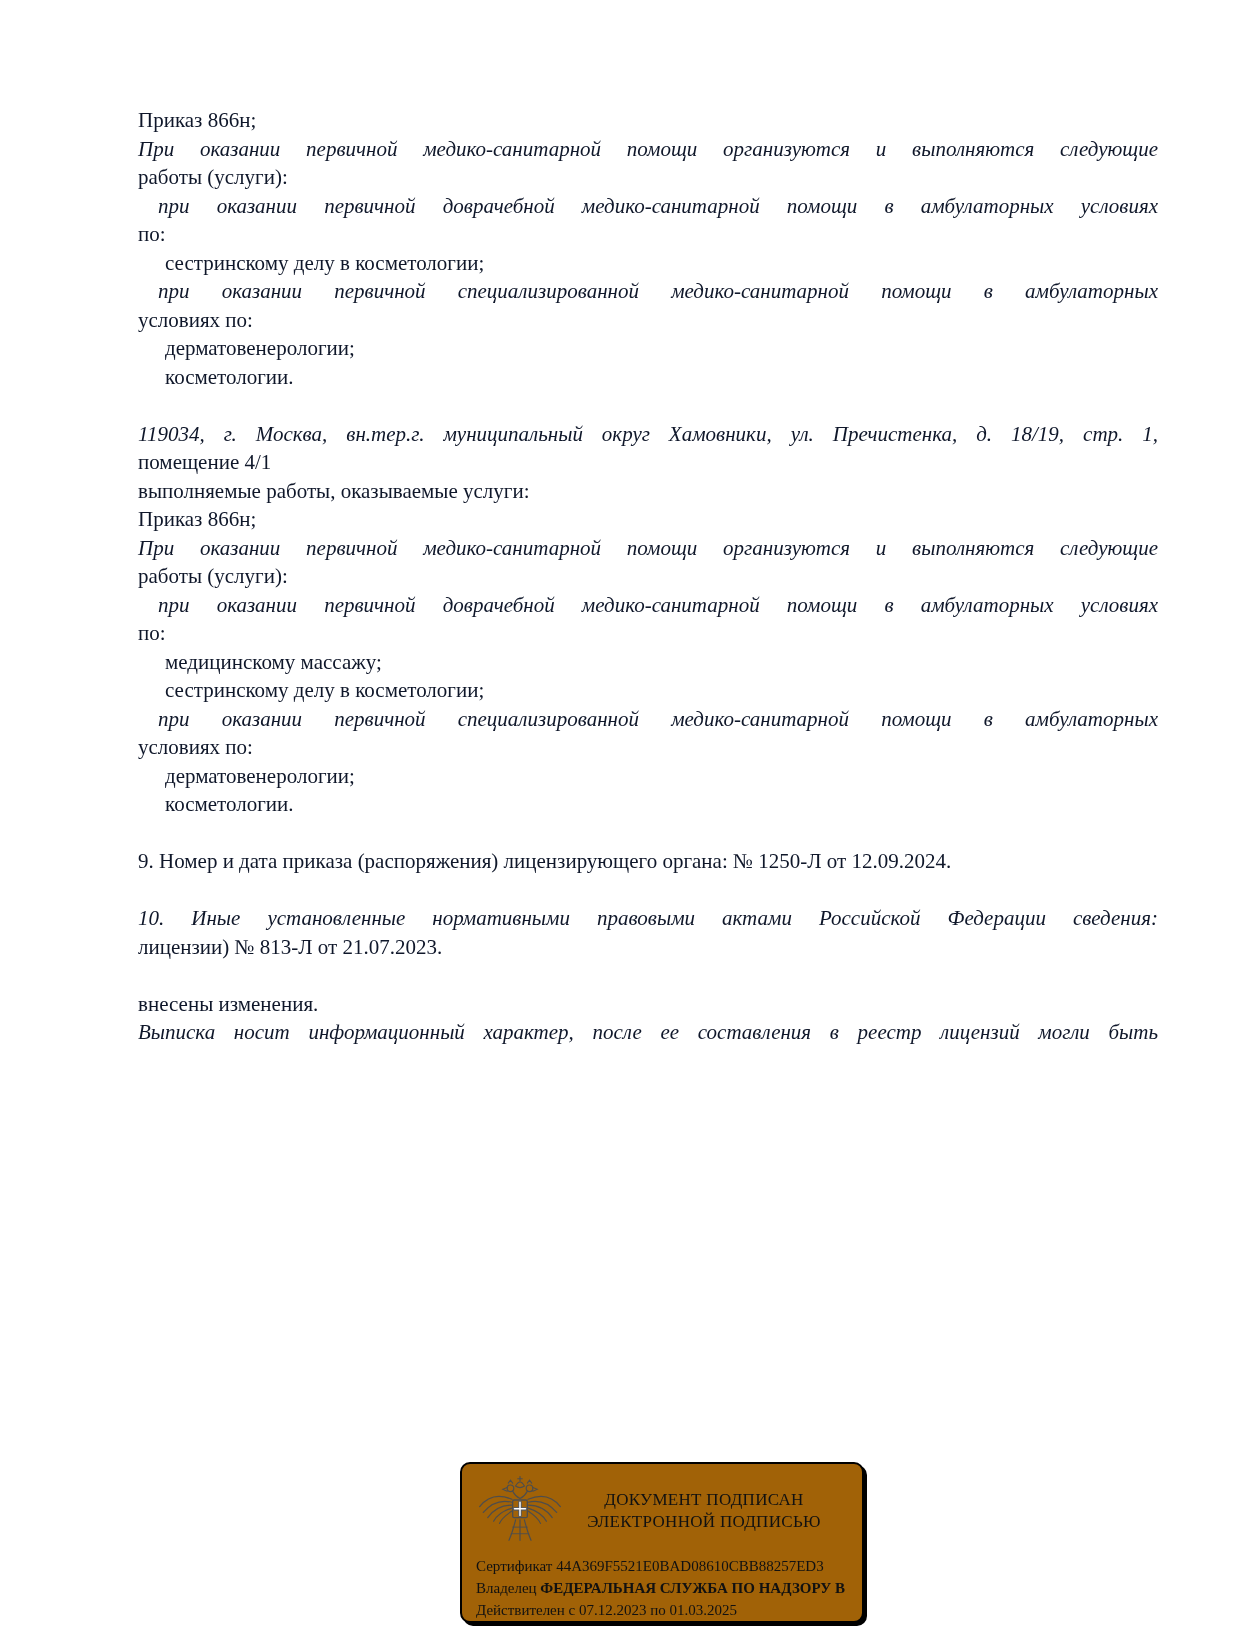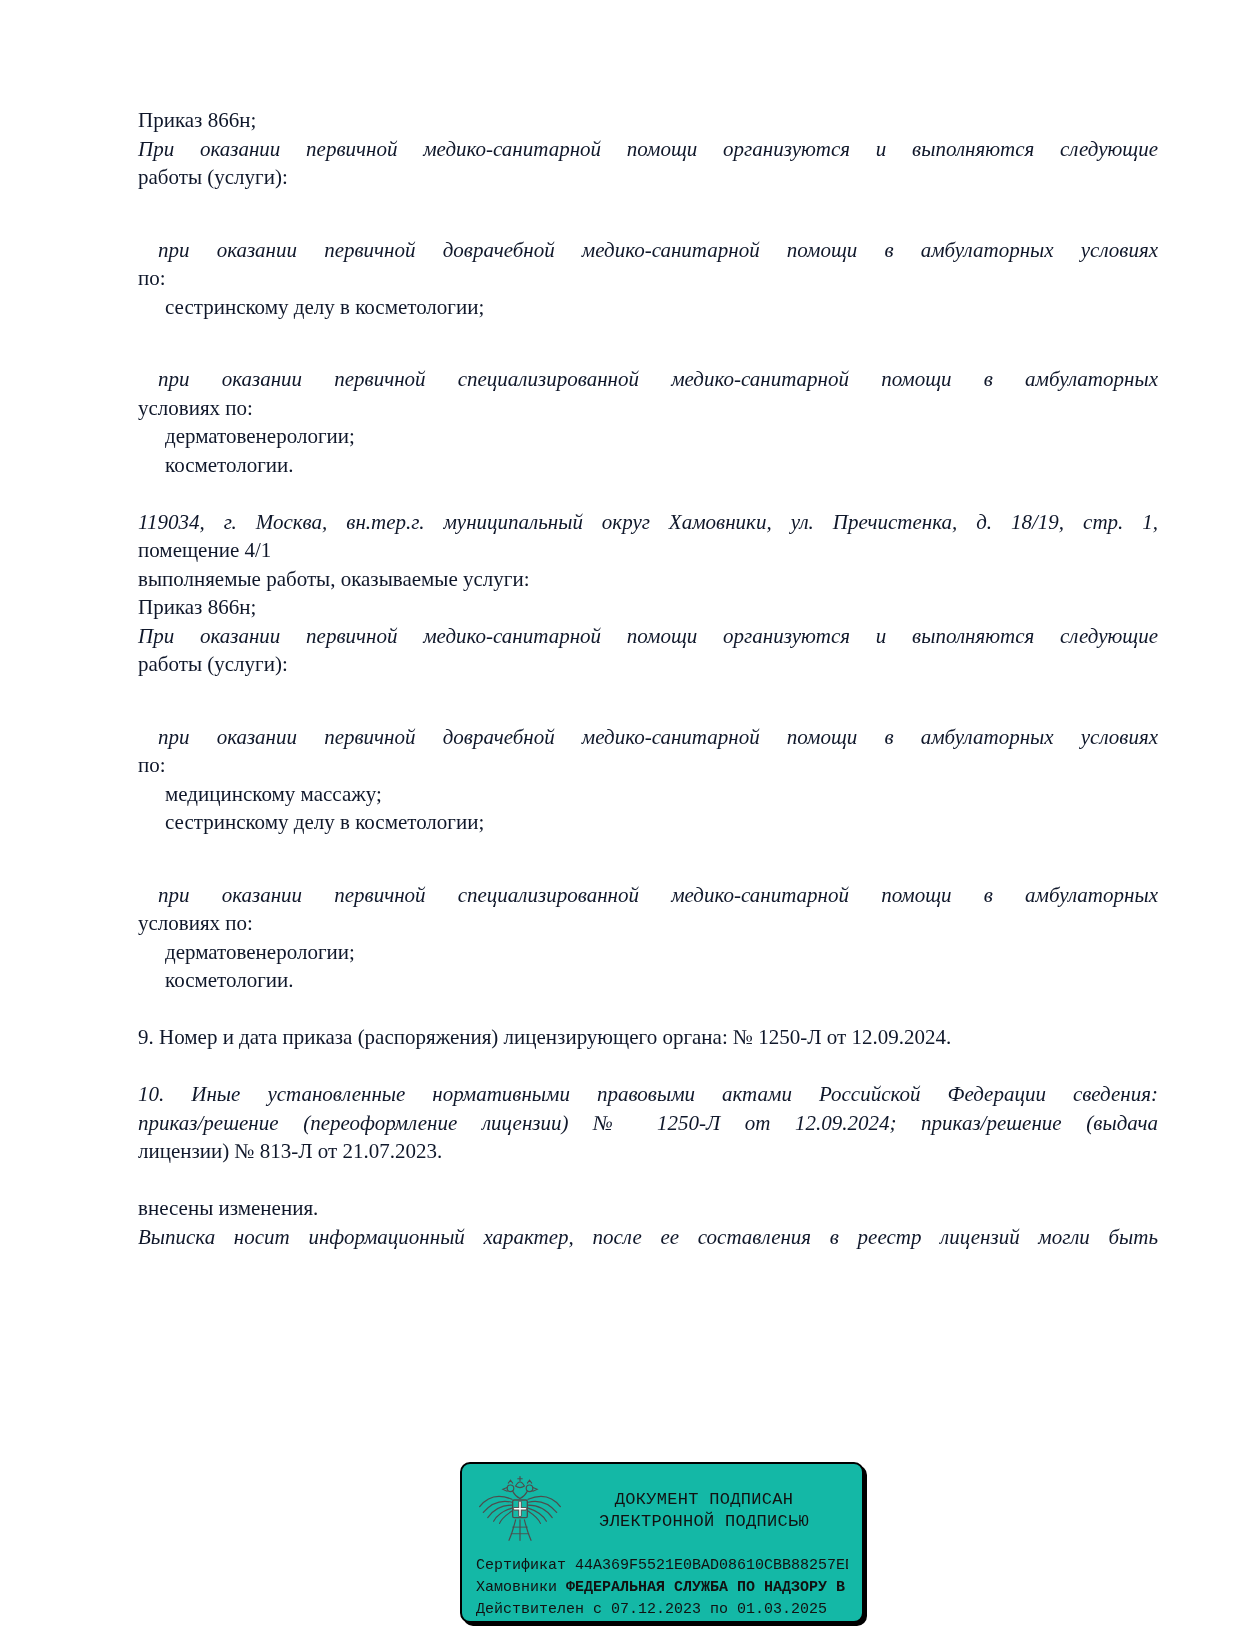--- a/index.html
+++ b/index.html
@@ -27,36 +27,35 @@
   .line {
     min-height: 28.5px;
     text-align: left;
     white-space: normal;
   }
   .line.stretch {
     text-align: justify;
     text-align-last: justify;
     font-style: italic;
   }
-  .line.ind1 { padding-left: 20px; margin-top: 44px; }
+  .line.ind1 { padding-left: 20px; }
   .line.ind2 { padding-left: 27px; }
 
   .sig-stamp {
     position: absolute;
     left: 460px;
     top: 1462px;
     width: 404px;
     height: 161px;
     box-sizing: border-box;
     border: 2px solid #000000;
     border-radius: 10px;
     box-shadow: 3px 3px 0 #000000;
-    background: #14b8a6;
+    background: #a16207;
     padding: 10px 14px 8px 14px;
-    font-family: Liberation Mono, monospace;
   }
   .sig-top-row {
     display: flex;
     align-items: center;
   }
   .sig-emblem {
     width: 88px;
     height: 74px;
     flex: 0 0 auto;
   }
@@ -108,21 +107,20 @@
     <div class="line ind2">медицинскому массажу;</div>
     <div class="line ind2">сестринскому делу в косметологии;</div>
     <div class="line ind1 stretch">при оказании первичной специализированной медико-санитарной помощи в амбулаторных</div>
     <div class="line">условиях по:</div>
     <div class="line ind2">дерматовенерологии;</div>
     <div class="line ind2">косметологии.</div>
     <div class="line">&nbsp;</div>
     <div class="line">9. Номер и дата приказа (распоряжения) лицензирующего органа: № 1250-Л от 12.09.2024.</div>
     <div class="line">&nbsp;</div>
     <div class="line stretch">10. Иные установленные нормативными правовыми актами Российской Федерации сведения:</div>
-    <div class="line stretch">приказ/решение (переоформление лицензии) № 1250-Л от 12.09.2024; приказ/решение (выдача</div>
     <div class="line">лицензии) № 813-Л от 21.07.2023.</div>
     <div class="line">&nbsp;</div>
     <div class="line">внесены изменения.</div>
     <div class="line stretch">Выписка носит информационный характер, после ее составления в реестр лицензий могли быть</div>
   </div>
 
 <div class="sig-stamp">
   <div class="sig-top-row">
     <svg class="sig-emblem" viewBox="0 0 120 100" fill="none" stroke="#4d4d4d" stroke-width="2" stroke-linecap="round">
 
@@ -158,16 +156,16 @@
       <path d="M66,62 C69,74 71,81 75,90" stroke-width="1.6"></path>
       <path d="M50,72 h20 M48,81 h24" stroke-width="1.2"></path>
     </svg>
     <div class="sig-title">
       <div>ДОКУМЕНТ ПОДПИСАН</div>
       <div>ЭЛЕКТРОННОЙ ПОДПИСЬЮ</div>
     </div>
   </div>
   <div class="sig-details">
     <div class="sig-line"><span>Сертификат</span> <span>44A369F5521E0BAD08610CBB88257ED3</span></div>
-    <div class="sig-line"><span>Хамовники</span> <span class="sig-owner-value">ФЕДЕРАЛЬНАЯ СЛУЖБА ПО НАДЗОРУ В СФ</span></div>
+    <div class="sig-line"><span>Владелец</span> <span class="sig-owner-value">ФЕДЕРАЛЬНАЯ СЛУЖБА ПО НАДЗОРУ В СФ</span></div>
     <div class="sig-line">Действителен с 07.12.2023 по 01.03.2025</div>
   </div>
 </div>
 
 </body></html>

